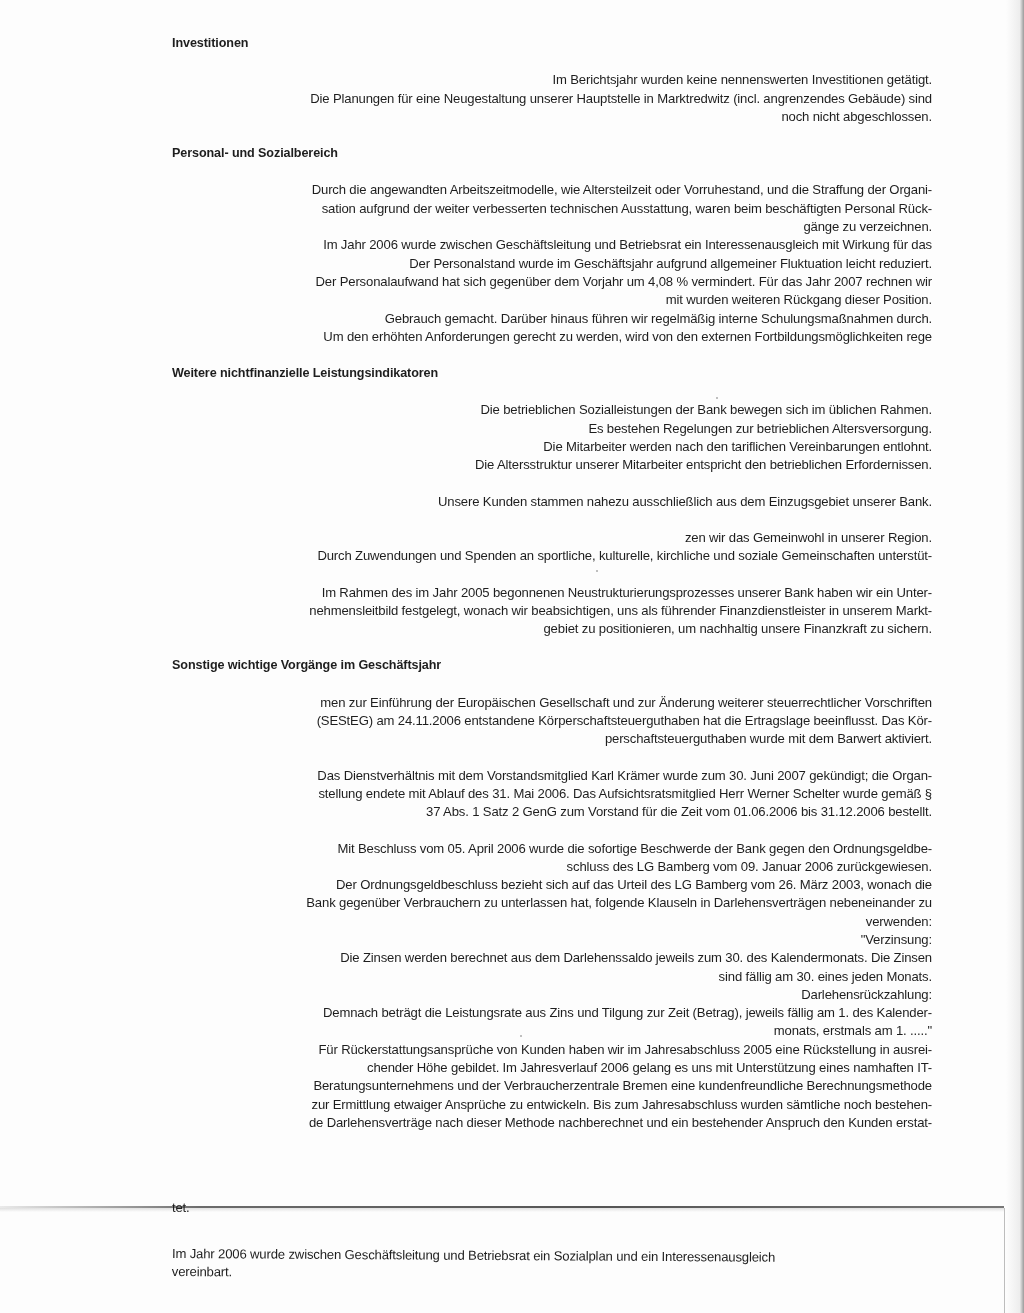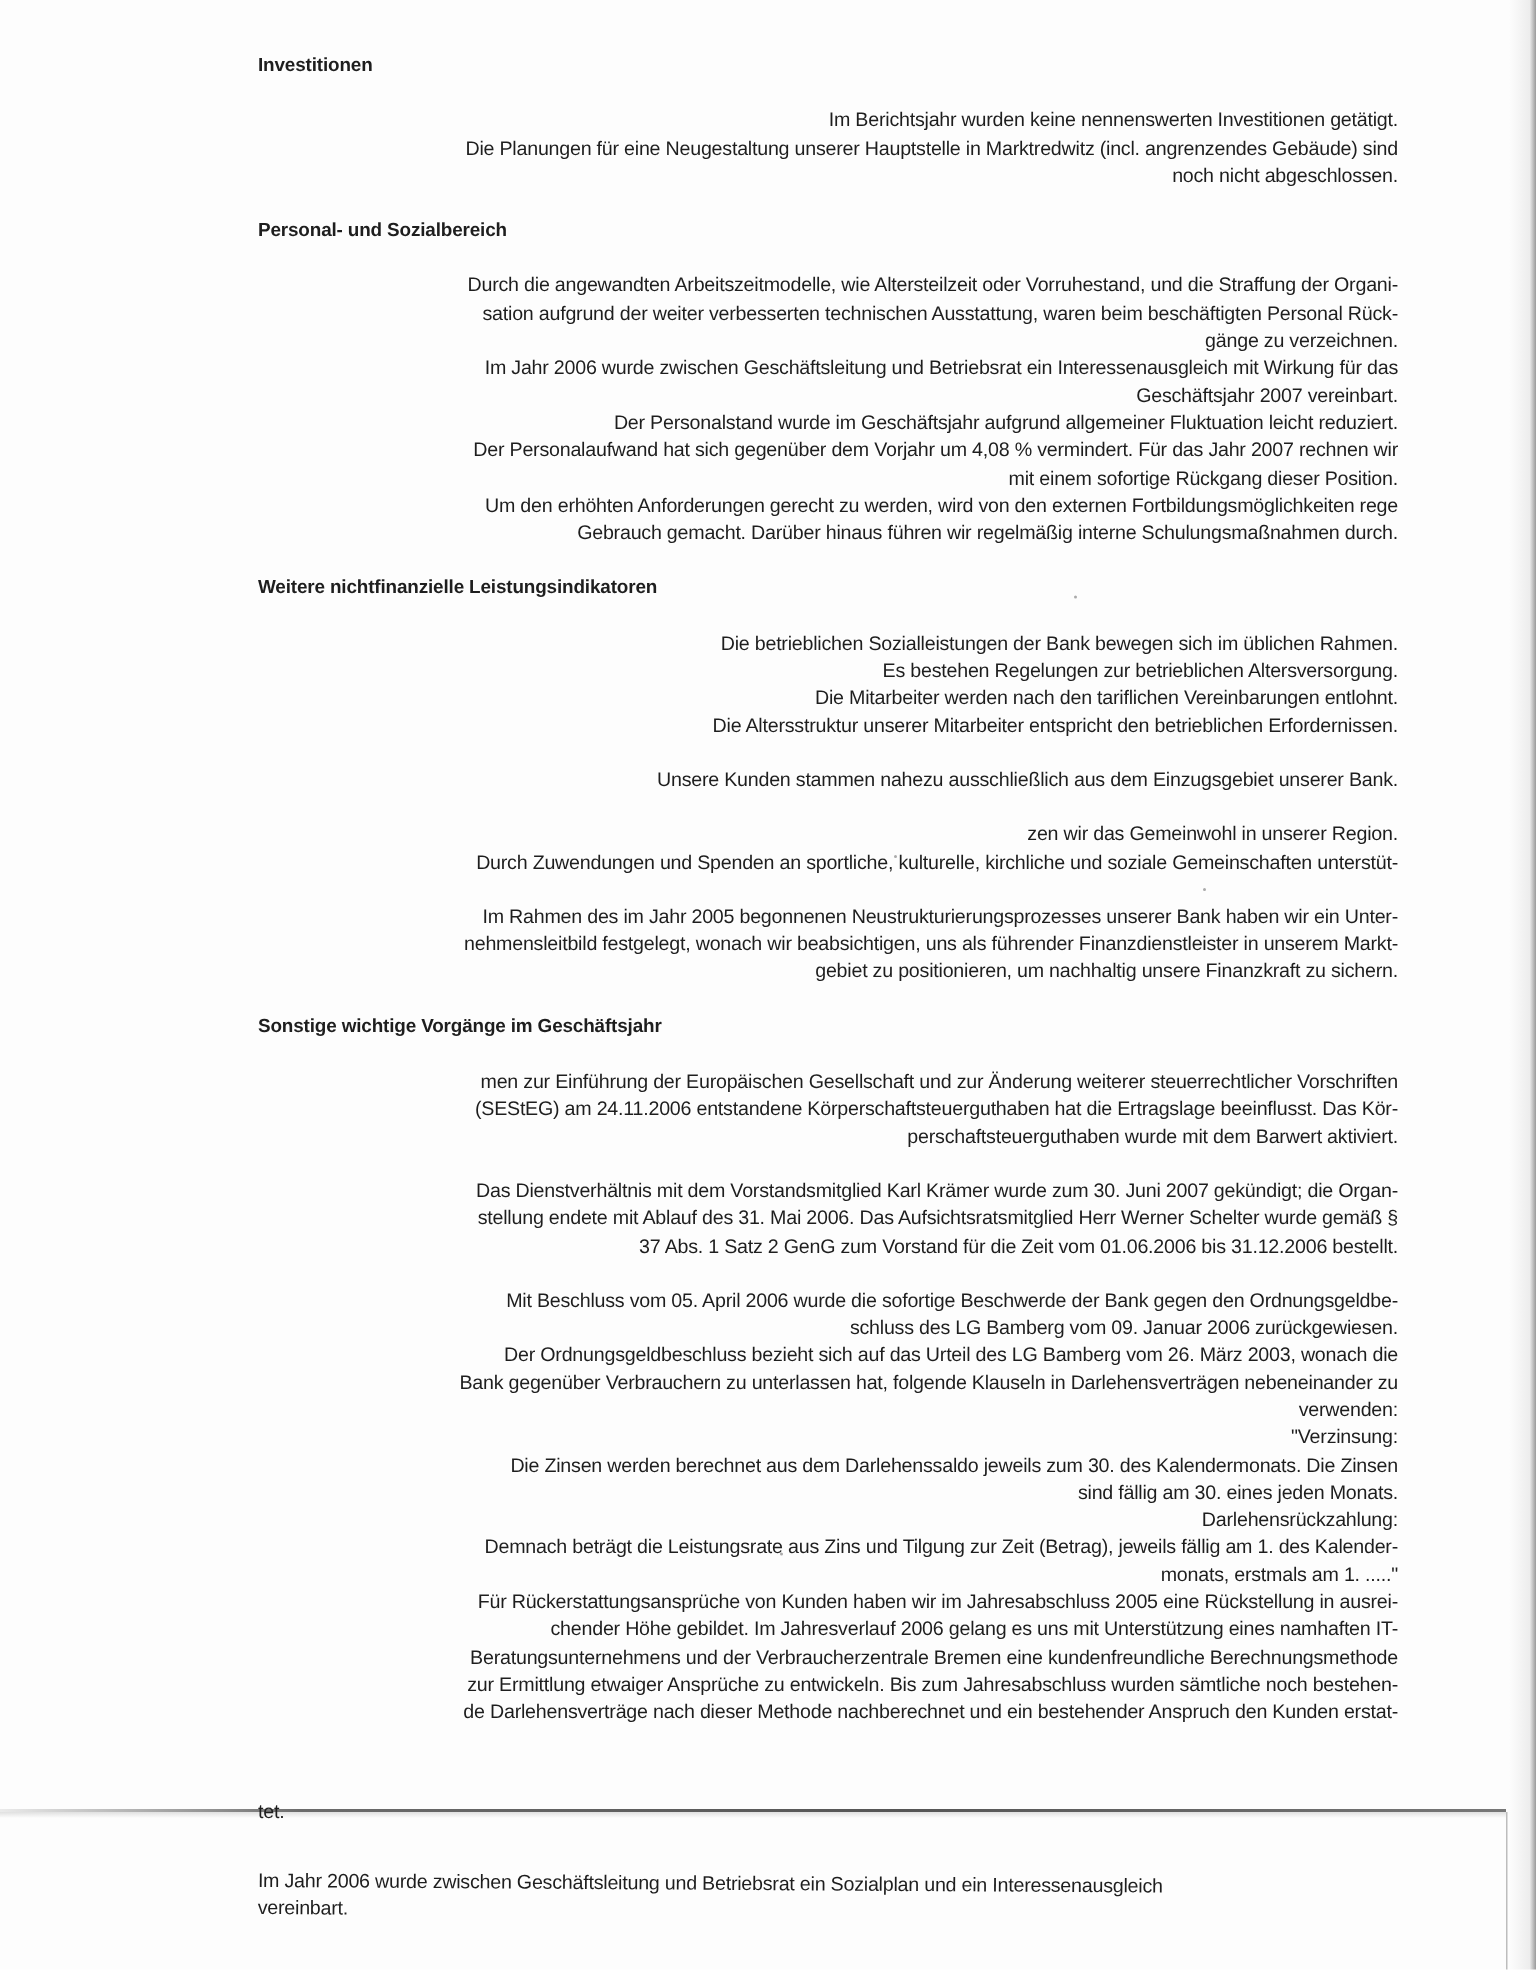--- a/index.html
+++ b/index.html
@@ -131,26 +131,25 @@
         <div class="gap-para"></div>
       </div>
       <div>
         <div class="heading">Personal- und Sozialbereich</div>
         <div class="gap-after-heading"></div>
         <div class="para">
           <span class="line">Durch die angewandten Arbeitszeitmodelle, wie Altersteilzeit oder Vorruhestand, und die Straffung der Organi-</span>
           <span class="line">sation aufgrund der weiter verbesserten technischen Ausstattung, waren beim beschäftigten Personal Rück-</span>
           <span class="line">gänge zu verzeichnen.</span>
           <span class="line">Im Jahr 2006 wurde zwischen Geschäftsleitung und Betriebsrat ein Interessenausgleich mit Wirkung für das</span>
-          <span class="line">Geschäftsjahr 2007 vereinbart.</span>
           <span class="line">Der Personalstand wurde im Geschäftsjahr aufgrund allgemeiner Fluktuation leicht reduziert.</span>
           <span class="line">Der Personalaufwand hat sich gegenüber dem Vorjahr um 4,08 % vermindert. Für das Jahr 2007 rechnen wir</span>
-          <span class="line">mit einem sofortige Rückgang dieser Position.</span>
+          <span class="line">mit wurden weiteren Rückgang dieser Position.</span>
+          <span class="line">Gebrauch gemacht. Darüber hinaus führen wir regelmäßig interne Schulungsmaßnahmen durch.</span>
           <span class="line">Um den erhöhten Anforderungen gerecht zu werden, wird von den externen Fortbildungsmöglichkeiten rege</span>
-          <span class="line">Gebrauch gemacht. Darüber hinaus führen wir regelmäßig interne Schulungsmaßnahmen durch.</span>
         </div>
         <div class="gap-para"></div>
       </div>
       <div>
         <div class="heading">Weitere nichtfinanzielle Leistungsindikatoren</div>
         <div class="gap-after-heading"></div>
         <div class="para">
           <span class="line">Die betrieblichen Sozialleistungen der Bank bewegen sich im üblichen Rahmen.</span>
           <span class="line">Es bestehen Regelungen zur betrieblichen Altersversorgung.</span>
           <span class="line">Die Mitarbeiter werden nach den tariflichen Vereinbarungen entlohnt.</span>

